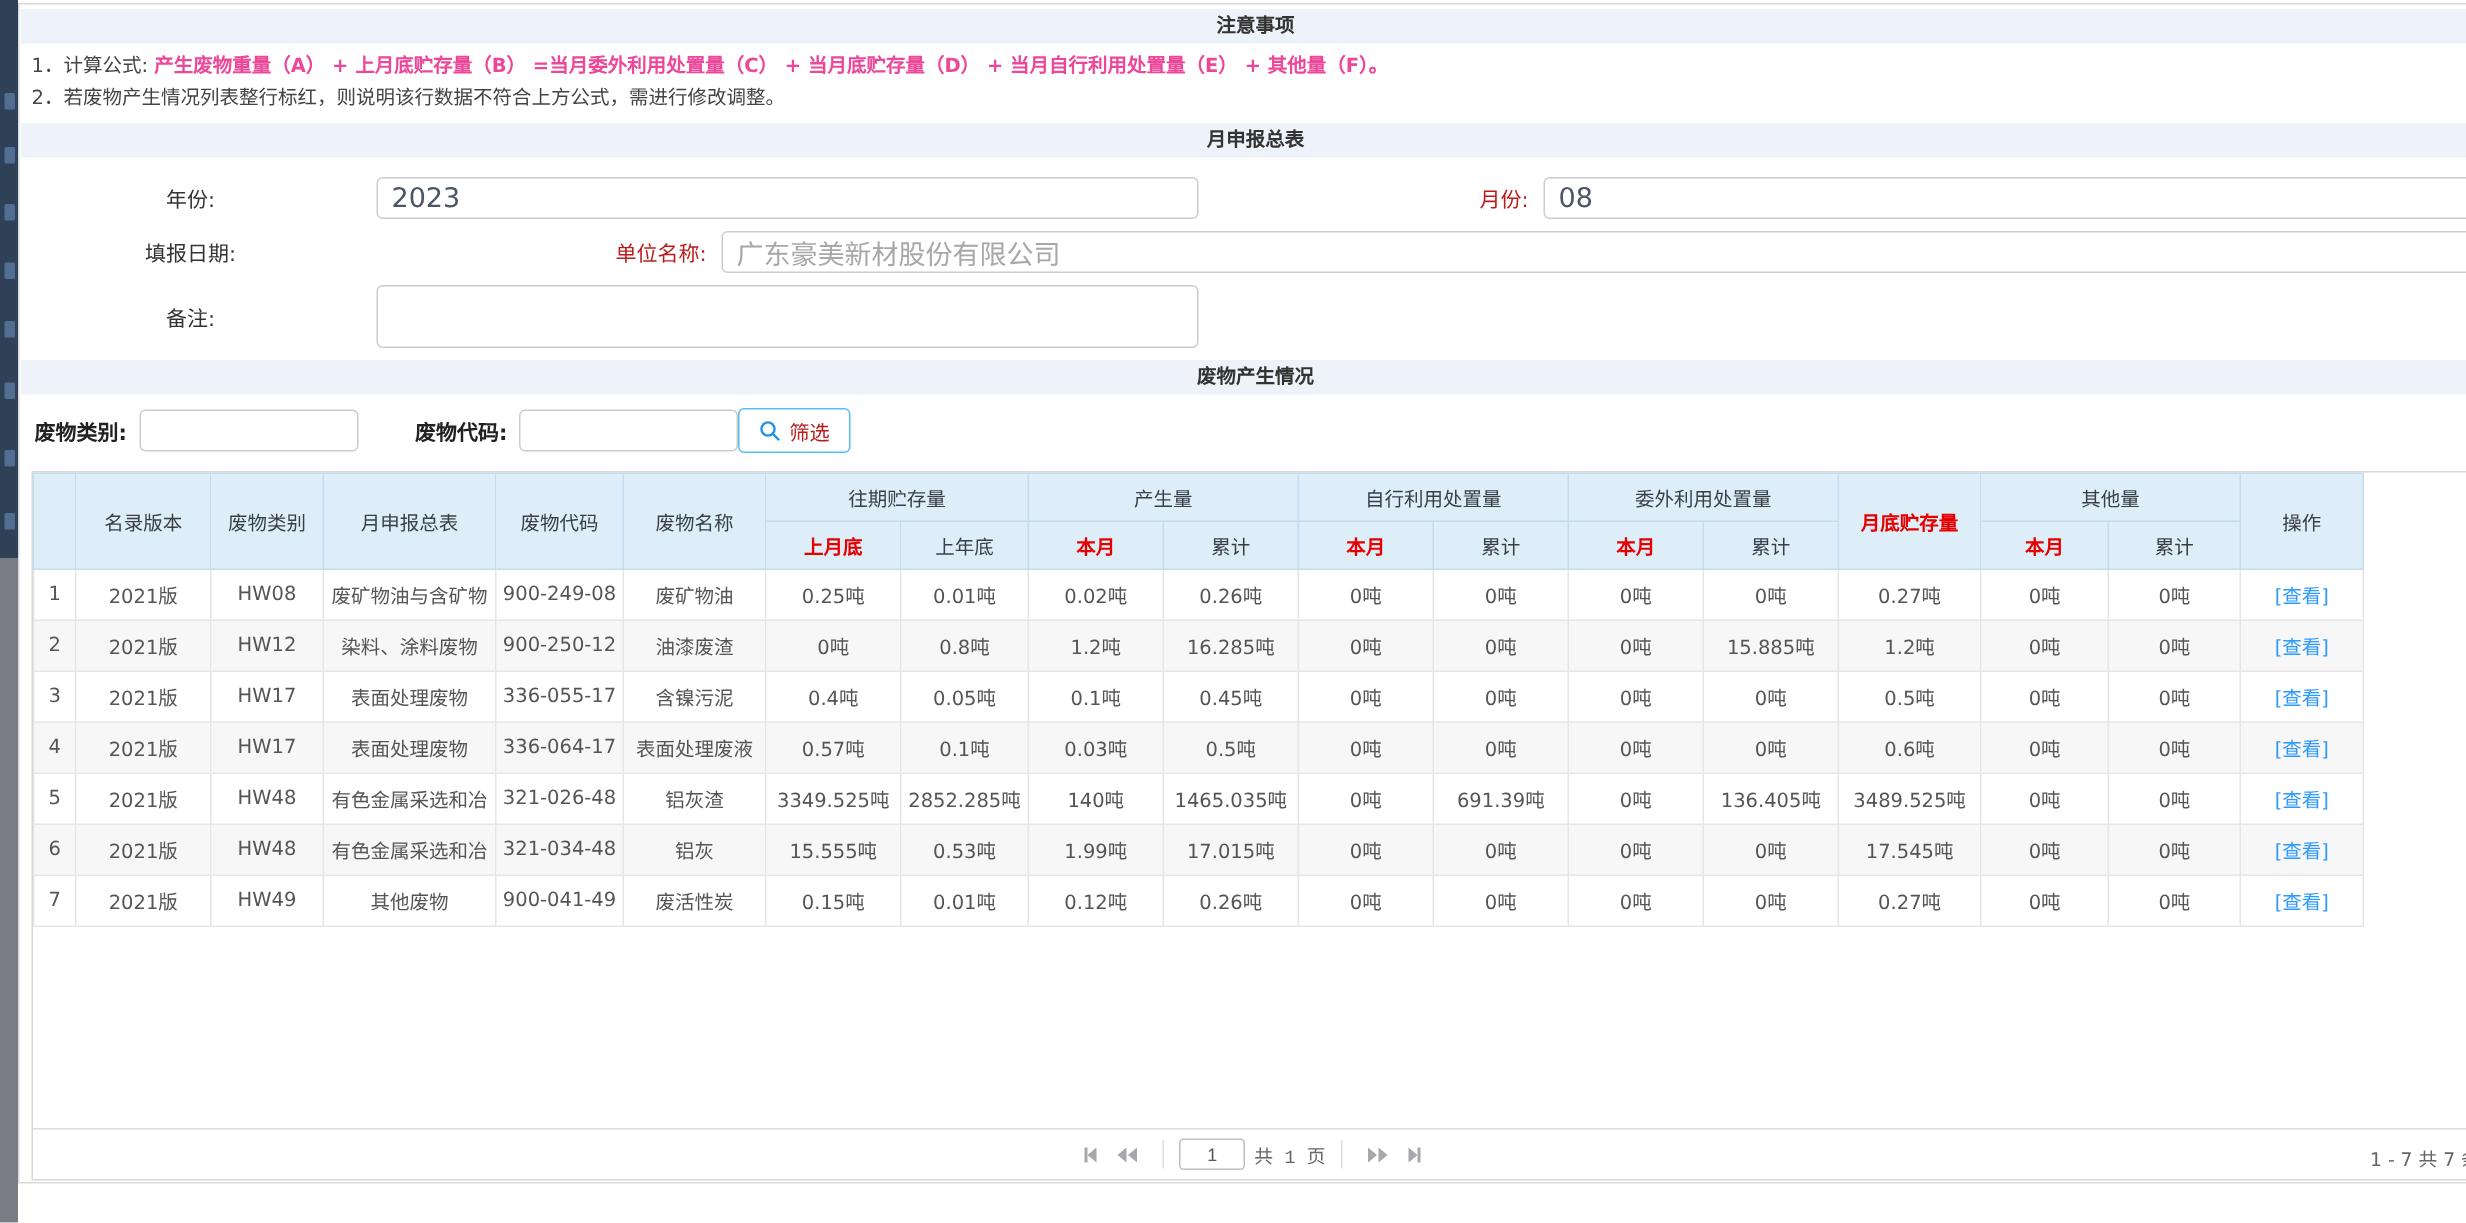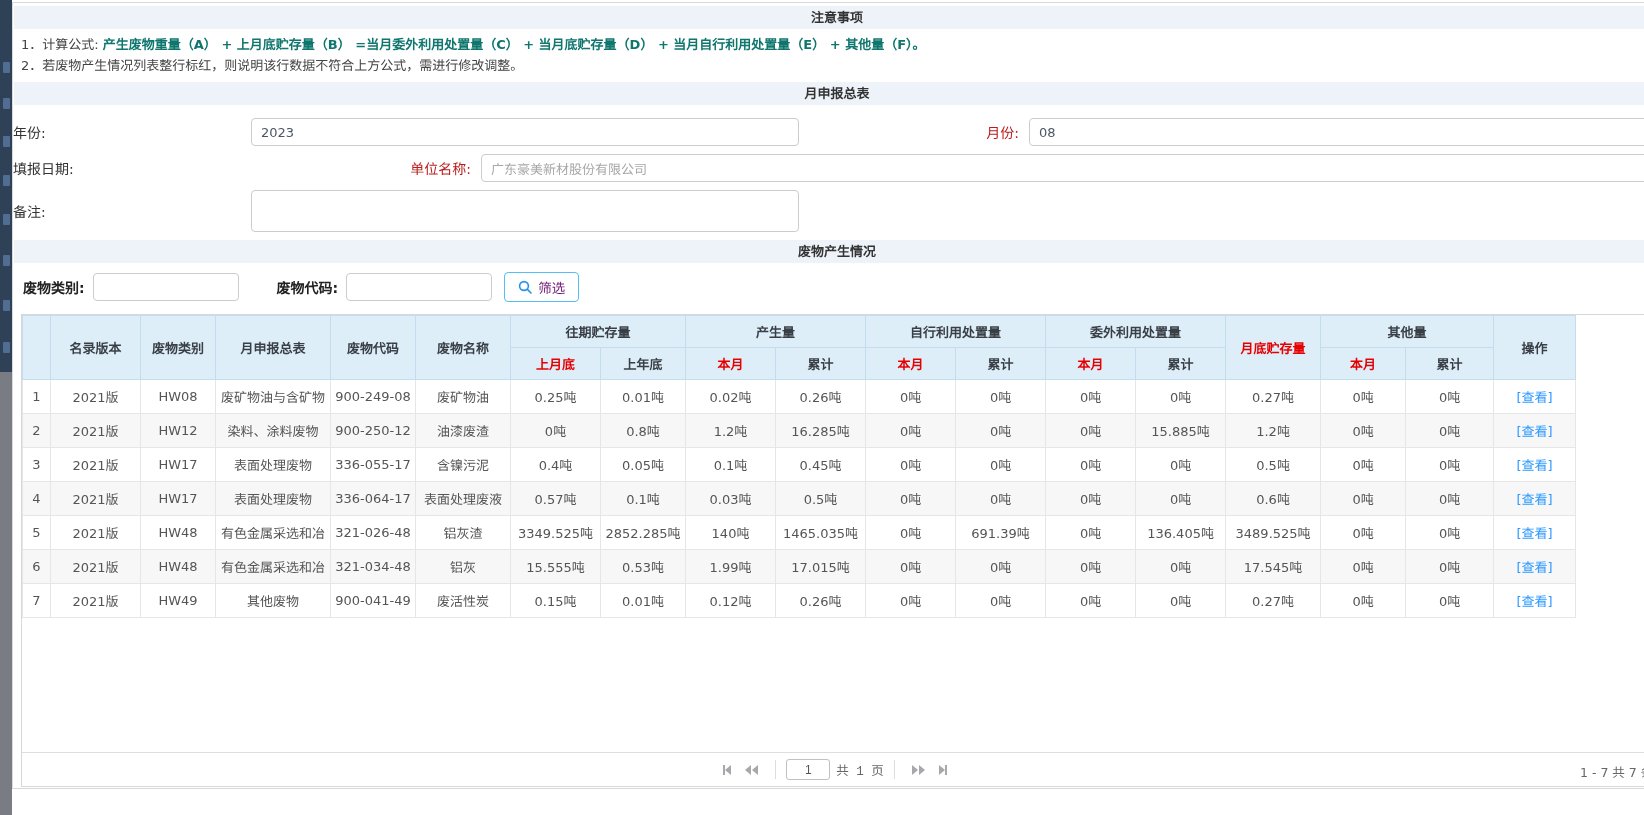--- a/index.html
+++ b/index.html
@@ -16,53 +16,53 @@
   .sb-thumb { position:absolute; left:0; top:372px; width:12px; height:443px; background:#797d83; }
 
   
   .container { position:absolute; left:12px; top:2px; width:1650px; height:787px;
     background:#fff; border:1px solid #d9d9d9; overflow:hidden; }
 
   .band { margin:3px 1px 0 1px; height:23px; line-height:23px; text-align:center;
     background:#eef3f9; color:#333; font-weight:bold; font-size:13px; }
 
   .notes { padding:5px 0 3px 8px; line-height:21px; font-size:13px; color:#444; }
-  .formula { color:#0f766e; font-weight:bold;margin-top:24px; }
+  .formula { color:#ec4899; font-weight:bold;margin-top:24px; }
 
   
   .form { padding-top:5px; }
   .form-row { display:flex; align-items:center; margin:8px 0; }
-  .lbl-l { width:238px; text-align:left; padding-right:10px; font-size:14px; color:#333; flex:none; }
+  .lbl-l { width:238px; text-align:center; padding-right:10px; font-size:14px; color:#333; flex:none; }
   .lbl-r { width:230px; text-align:right; padding-right:10px; font-size:14px; color:#b91c1c; flex:none; }
   .inp { height:28px; border:1px solid #ccc; border-radius:4px; padding:0 9px;
-    font-size:13px; color:#4c5566; outline:none; background:#fff;
+    font-size:18px; color:#4c5566; outline:none; background:#fff;
     font-family:"DejaVu Sans","Liberation Sans",sans-serif; }
   .inp-l { width:548px; flex:none; }
   .inp-r { flex:1 1 auto; min-width:0; }
   .inp-grey { color:#a8a8a8; }
   .remark-area { width:548px; height:42px; border:1px solid #ccc; border-radius:4px;
     resize:none; padding:4px 9px; font-size:13px; color:#4c5566; outline:none;
     font-family:"DejaVu Sans","Liberation Sans",sans-serif; }
 
   
   .filter-row { display:flex; align-items:center; padding:9px 0 10px 10px; }
   .flt-lbl { font-size:14px; font-weight:bold; color:#222; margin-right:8px; }
   .flt-inp { width:146px; height:28px; border:1px solid #ccc; border-radius:4px; padding:0 8px;
     font-size:13px; color:#4c5566; outline:none; }
   .flt-gap { width:38px; }
-  .filter-btn { margin-left:12px; height:30px; padding:0 13px; background:#fff;
-    border:1px solid #55bef3; border-radius:4px; color:#701a75; font-size:13.5px;
+  .filter-btn { height:30px; padding:0 13px; background:#fff;
+    border:1px solid #55bef3; border-radius:4px; color:#b91c1c; font-size:13.5px;
     display:inline-flex; align-items:center; gap:6px; cursor:pointer;
     font-family:"DejaVu Sans","Liberation Sans",sans-serif; }
 
   
   .table-panel { margin:2px 12px 0 8px; border:1px solid #d8d8d8; background:#fff; }
   table.waste { border-collapse:collapse; table-layout:fixed; width:1553px; }
   table.waste th { background:#ddeef9; border:1px solid #c3dcee; color:#3a3f46;
-    font-weight:bold; font-size:13px; height:32px; padding:0 2px;
+    font-weight:normal; font-size:13px; height:32px; padding:0 2px;
     white-space:nowrap; overflow:hidden; text-align:center; }
   table.waste th.red, table.waste td.red { color:#e60000; font-weight:bold; }
   table.waste td { border:1px solid #e6e6e6; color:#555; font-size:13px; height:34px;
     padding:0 3px; text-align:center; white-space:nowrap; overflow:hidden; }
   table.waste tr.even td { background:#f7f7f7; }
   table.waste tr.odd td { background:#fff; }
   table.waste a.view-link { color:#2e9afe; text-decoration:none; cursor:pointer; }
 
   .table-filler { height:134px; background:#fff; }
 

